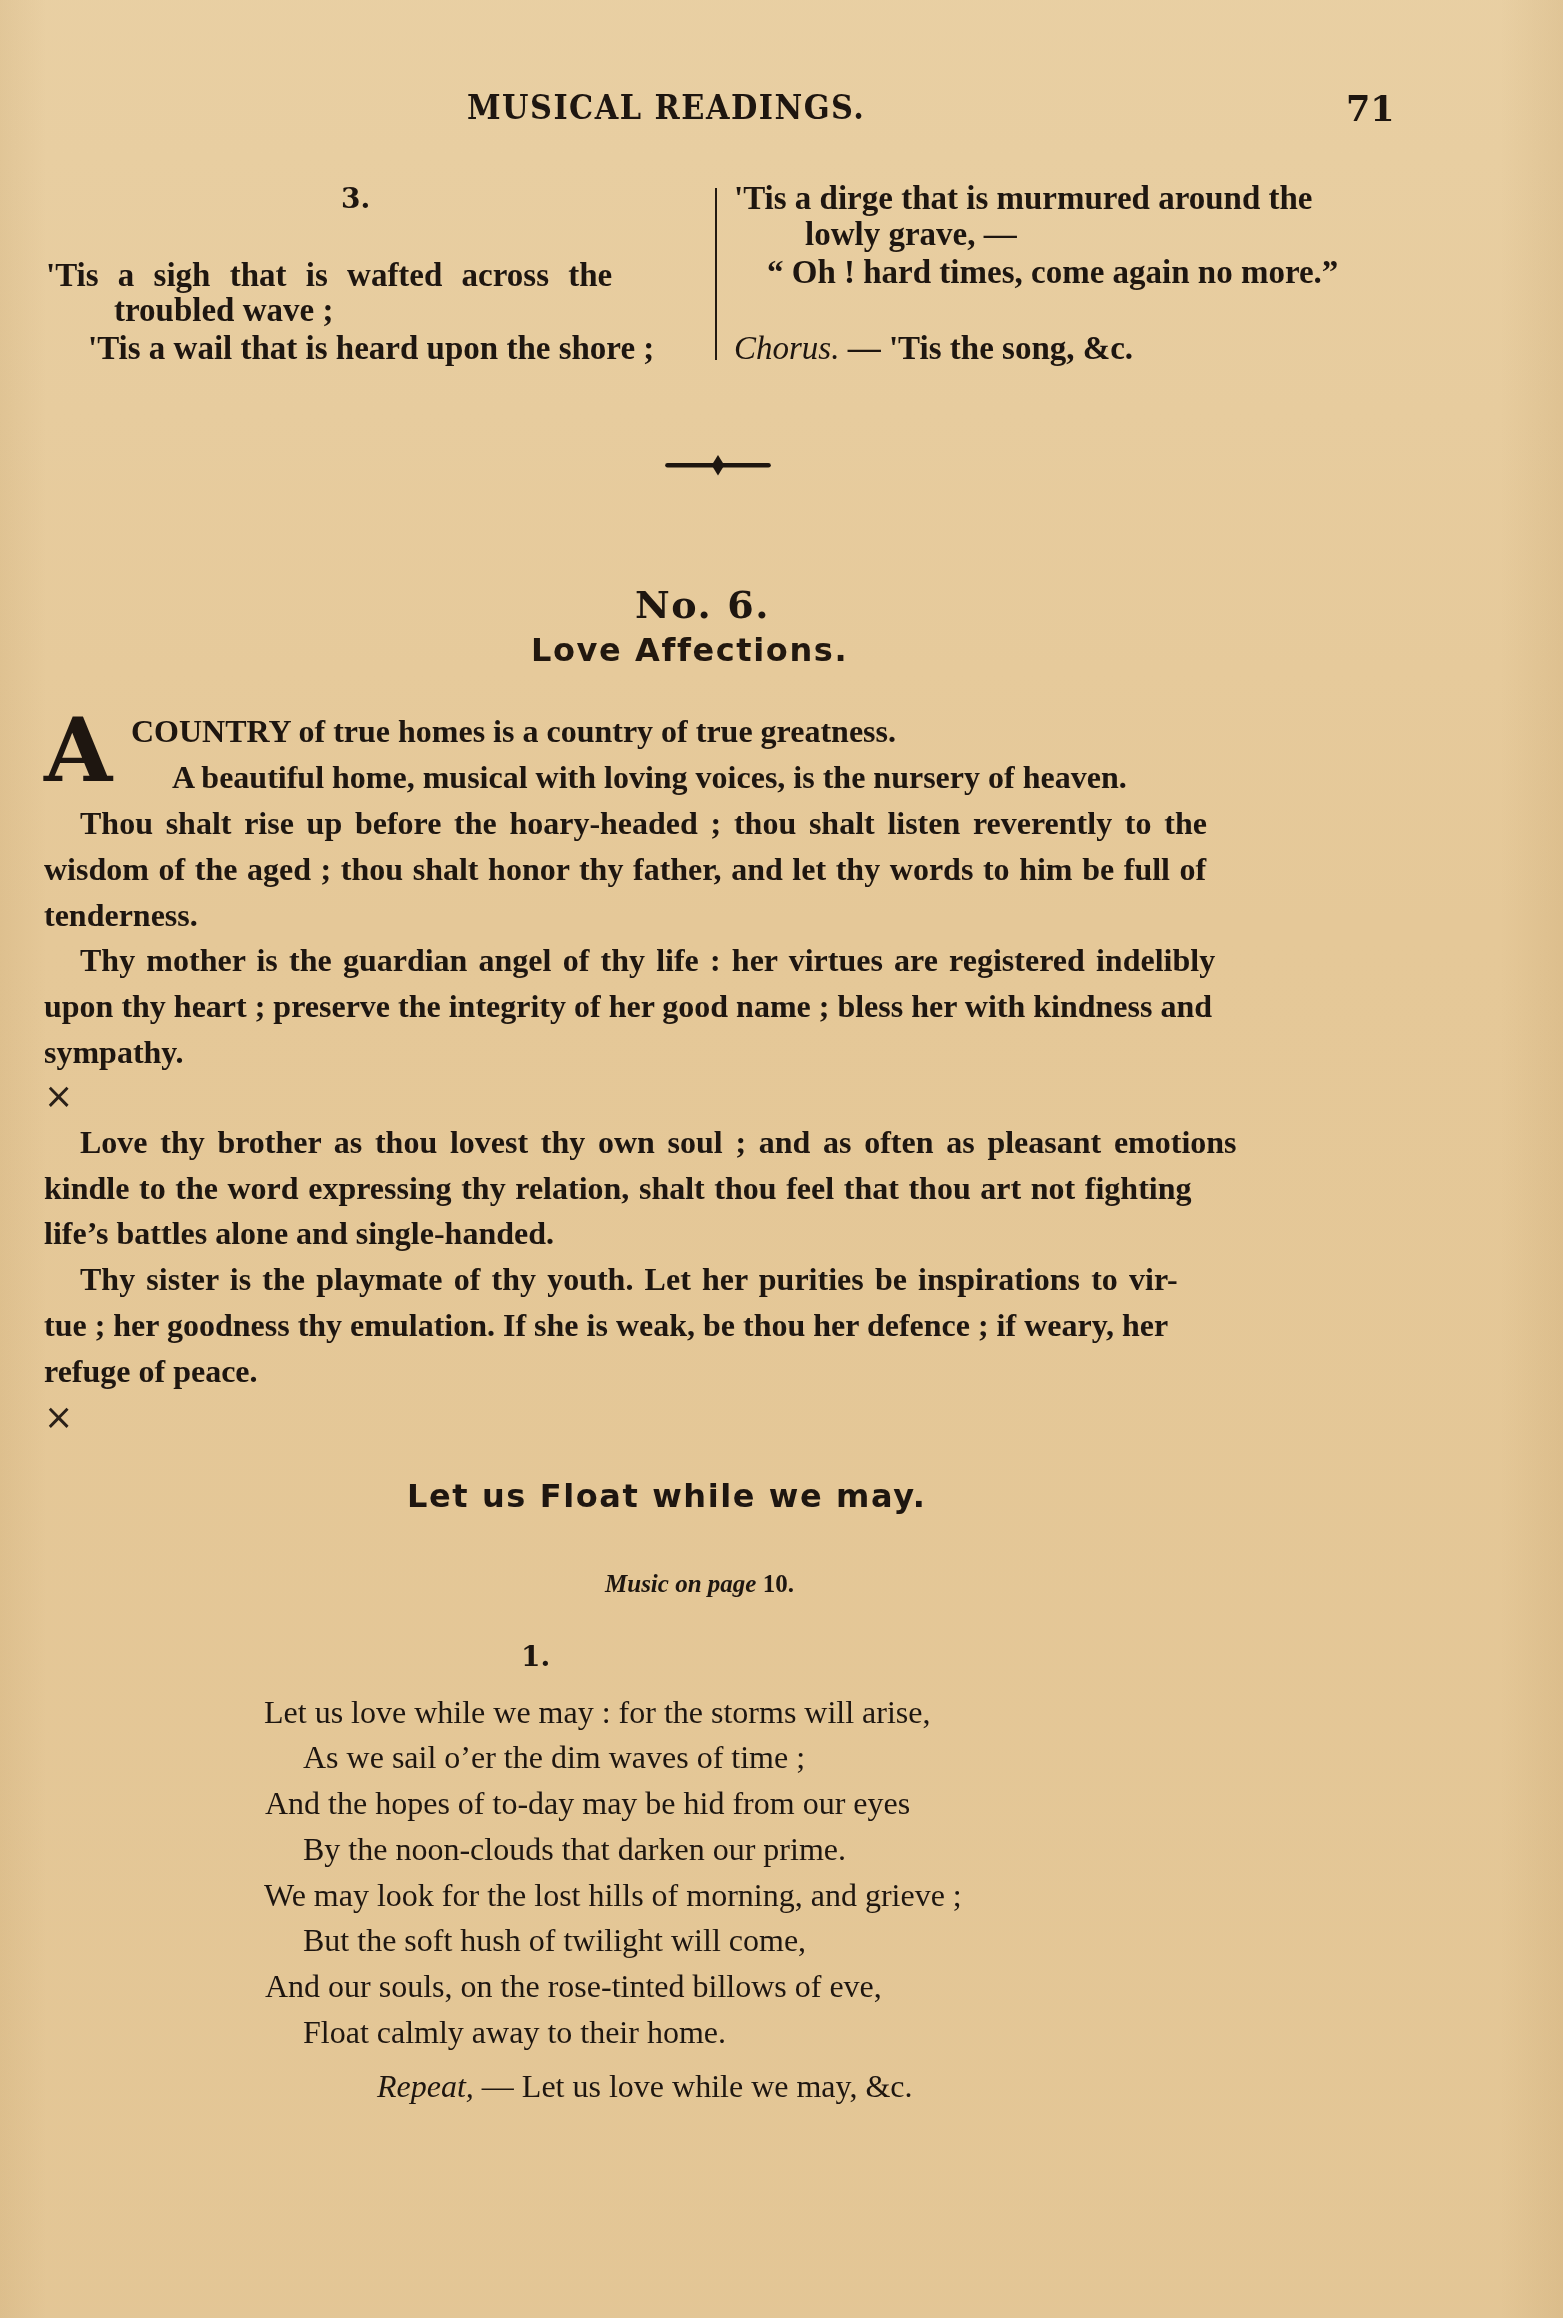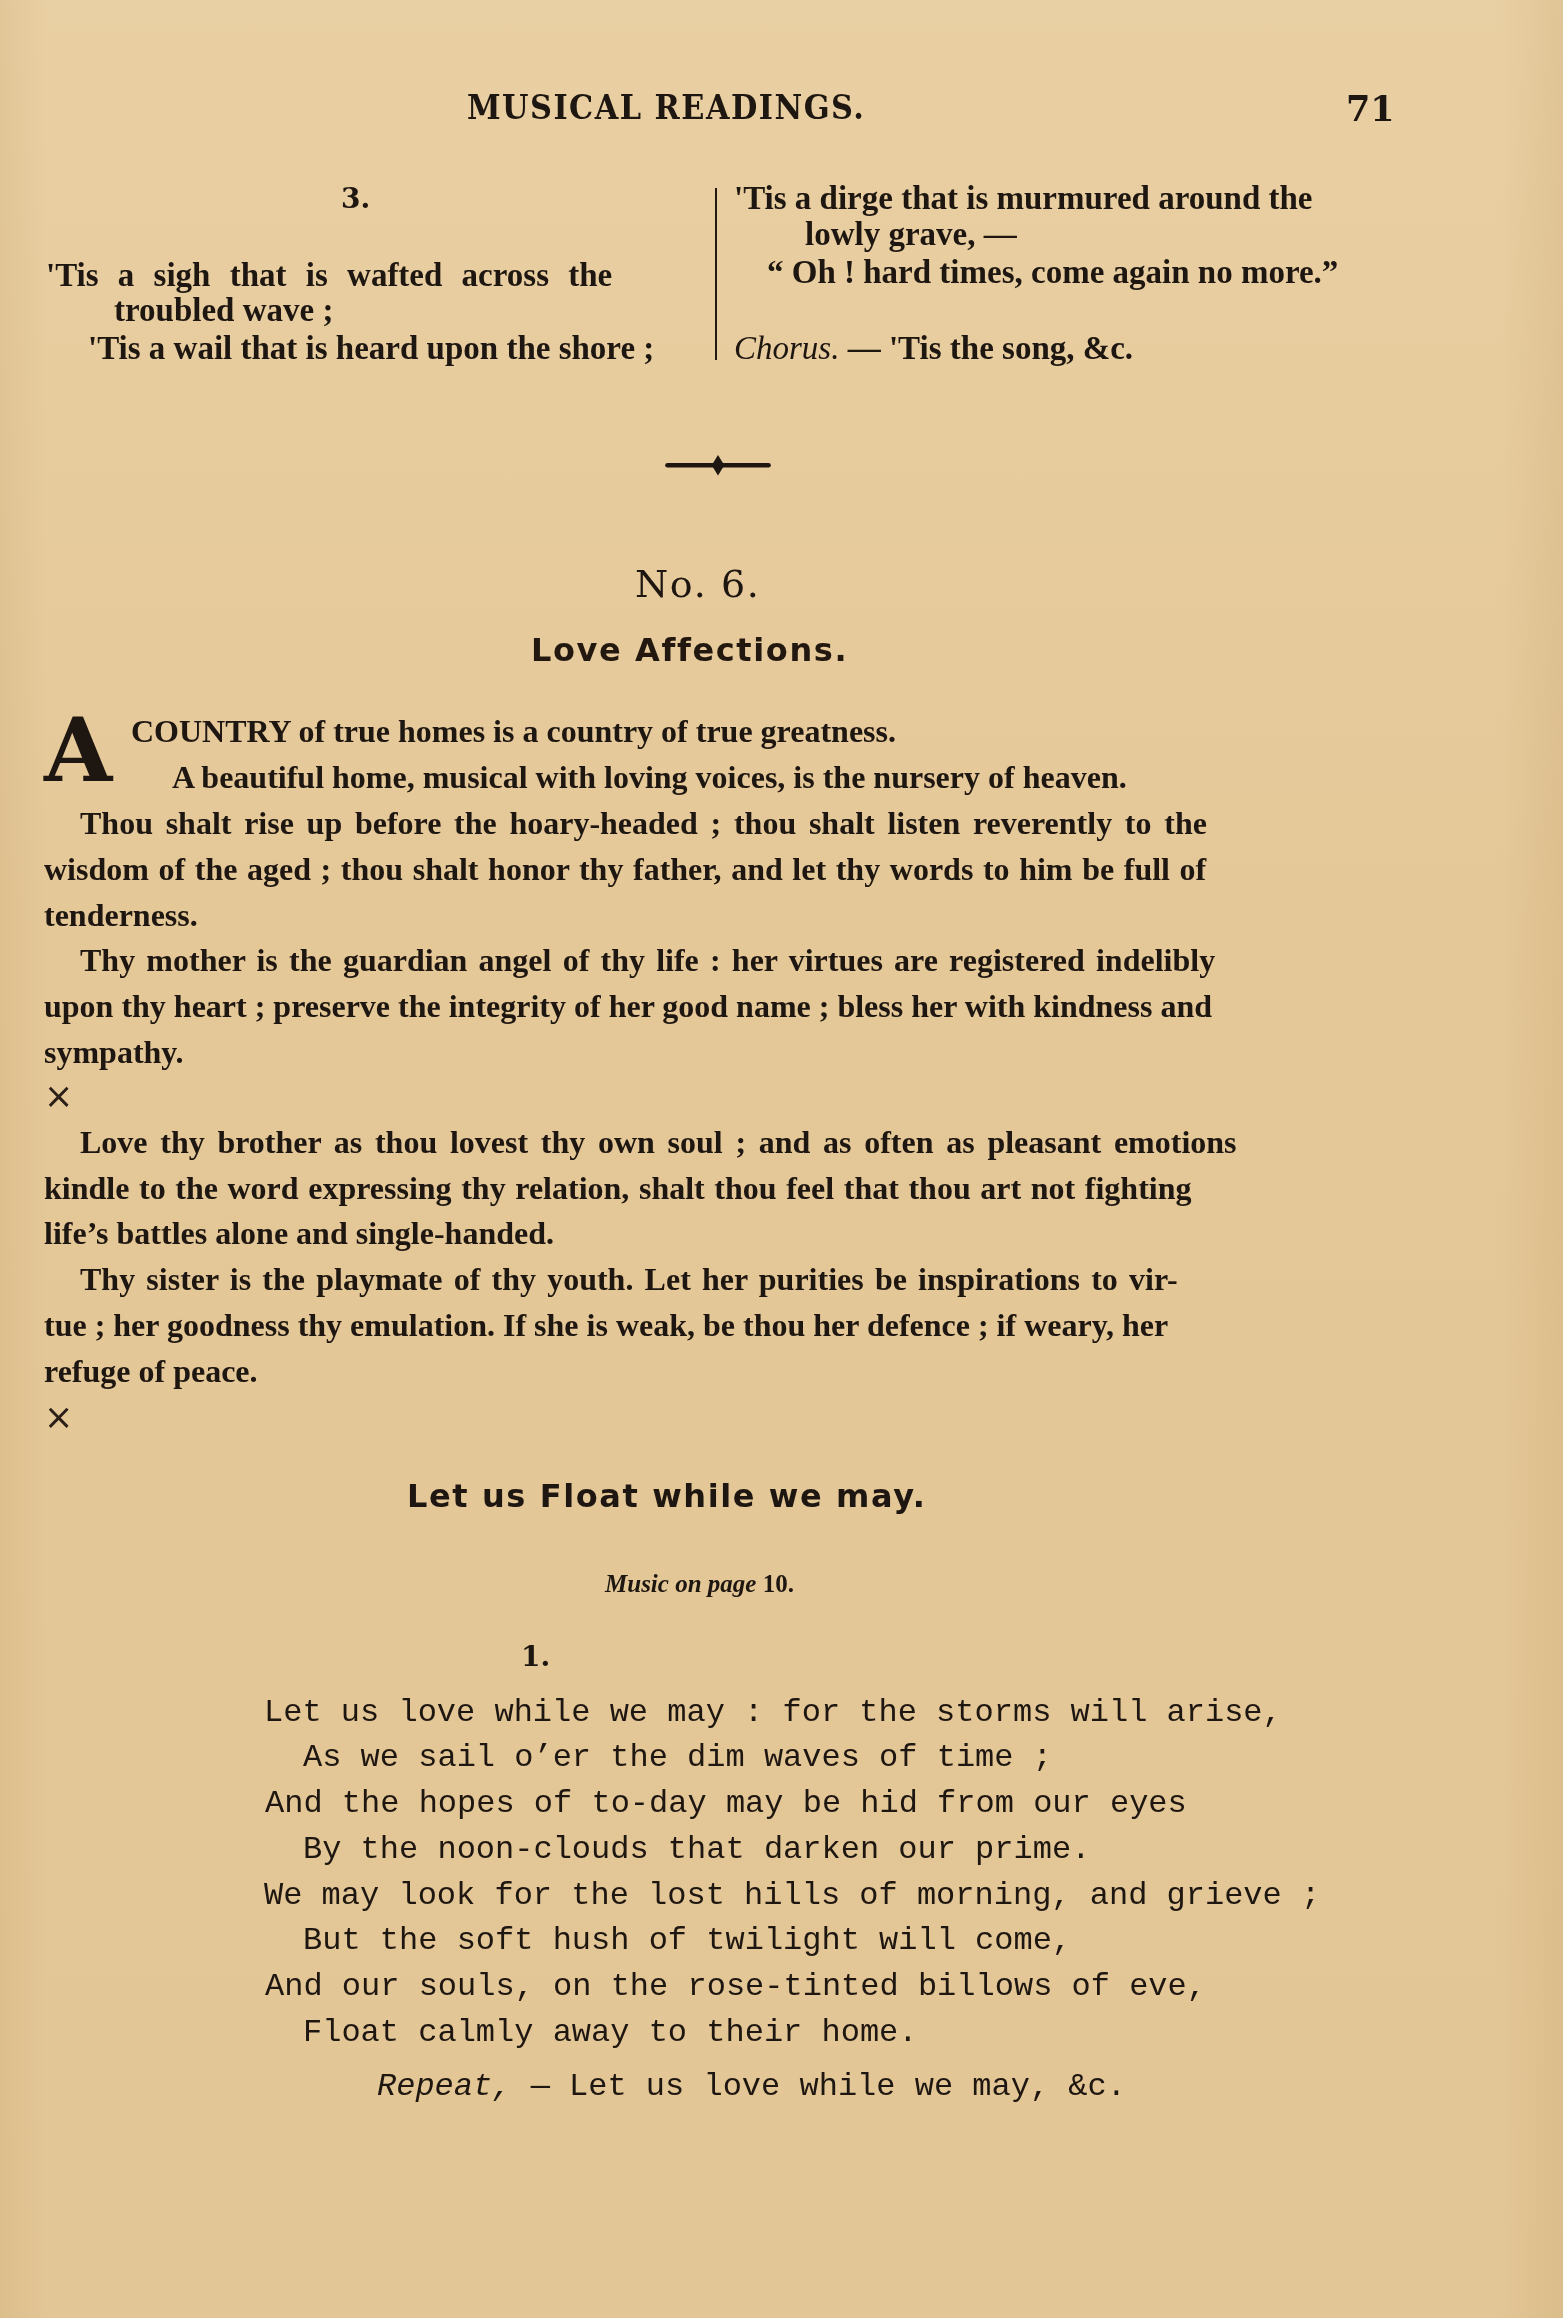--- a/index.html
+++ b/index.html
@@ -51,24 +51,24 @@
       color: #1e1610;
       text-align: center;
     }
     .italic { font-style: italic; }
 
     
     .ornament { left: 665px; top: 455px; width: 106px; height: 20.5px; }
 
     
     .section-number {
-      left: 635px; top: 562px;
+      left: 635px; top: 582px;
       font-family: "DejaVu Serif", serif;
       font-size: 38px;
-      font-weight: normal;
+      font-weight: bold;
       letter-spacing: 1.6px;
     }
     .section-title {
       left: 531px; top: 631px;
       font-family: "DejaVu Sans", sans-serif;
       font-size: 32px;
       letter-spacing: 1.6px;
       font-weight: bold;
       color: #22180f;
     }
@@ -112,21 +112,21 @@
       font-size: 25px;
       font-weight: bold;
     }
     .song-verse-num {
       left: 521px; top: 1640px;
       font-size: 28px;
       font-weight: bold;
     }
     .poem-line {
       position: absolute;
-      font-family: Liberation Mono, monospace;
+      font-family: Liberation Serif, serif;
       font-size: 32px;
       font-weight: normal;
       white-space: nowrap;
       color: #1e1610;
     }
   </style>
 </head>
 <body>
 
 <div class="abs running-head">MUSICAL READINGS.</div>

